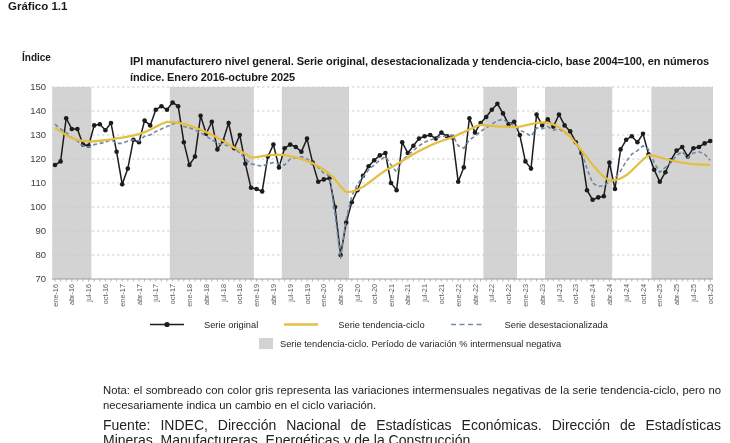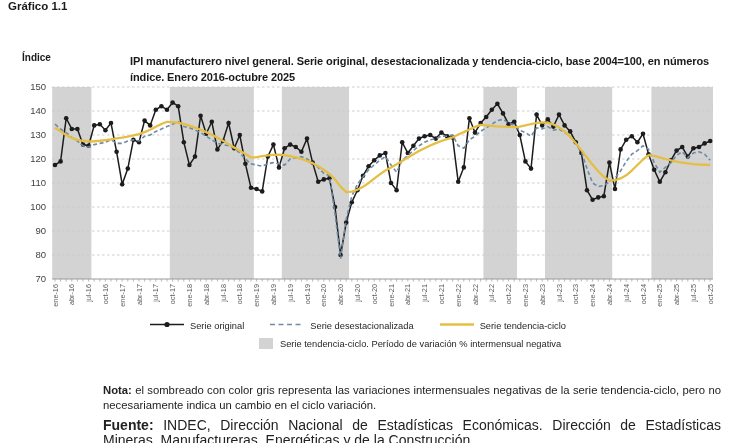--- a/index.html
+++ b/index.html
@@ -8,27 +8,27 @@
   .abs{position:absolute;}
   .fig-label{left:8px;top:0;font-size:11.5px;font-weight:bold;color:#1a1a1a;}
   .fig-title{left:130px;top:9px;width:592px;font-size:11px;font-weight:bold;
              color:#1a1a1a;line-height:16px;letter-spacing:-0.1px;margin-top:44px;}
   .ylabel{left:22px;top:52px;font-size:10px;font-weight:bold;color:#1a1a1a;}
   #chart-wrap{left:0;top:68px;width:730px;height:252px;}
   .legend-row1{left:150px;top:320px;display:flex;gap:26px;align-items:center;
                font-size:9.3px;color:#262626;}
   .legend-row2{left:218px;top:338px;display:flex;gap:7px;align-items:center;
                font-size:9.3px;color:#262626;padding-left:41px;}
-  .legend-item{display:flex;align-items:center;gap:6px;white-space:nowrap;}
+  .legend-item{display:flex;align-items:flex-start;gap:20px;white-space:nowrap;}
   .band-swatch{width:14px;height:11px;display:inline-block;}
   .note{left:103px;top:372px;width:618px;font-size:11.3px;line-height:14.5px;
         text-align:justify;color:#222;}
   .source{left:103px;top:404px;width:618px;font-size:14px;line-height:14.5px;
           text-align:justify;color:#222;}
-  .bold{font-weight:bold;}
+  .bold{font-weight:normal;}
 </style>
 </head>
 <body>
 
 <div class="abs fig-label">Gráfico 1.1</div>
 <div class="abs fig-title">IPI manufacturero nivel general. Serie original, desestacionalizada y tendencia-ciclo, base 2004=100, en números índice. Enero 2016-octubre 2025</div>
 <div class="abs ylabel">Índice</div>
 
 <div class="abs" id="chart-wrap">
   <svg id="chart-svg" width="730" height="252" viewBox="0 0 730 252">
@@ -341,30 +341,30 @@
 <div class="abs legend-row1">
   <div class="legend-item">
     <span><svg width="34" height="9">
           <line x1="0" x2="34" y1="4.5" y2="4.5" stroke="#1c1c1c" stroke-width="1.7"></line>
           <circle cx="17" cy="4.5" r="2.6" fill="#1c1c1c"></circle>
         </svg></span>
     <span>Serie original</span>
   </div>
   <div class="legend-item">
     <span><svg width="34" height="9">
+          <line x1="0" x2="34" y1="4.5" y2="4.5" stroke="#e5bf43" stroke-width="2.4"></line>
+        </svg></span>
+    <span>Serie tendencia-ciclo</span>
+  </div>
+  <div class="legend-item">
+    <span><svg width="34" height="9">
           <line x1="0" x2="34" y1="4.5" y2="4.5" stroke="#6f8aa5" stroke-width="1.7" stroke-dasharray="5,3.5"></line>
         </svg></span>
     <span>Serie desestacionalizada</span>
   </div>
-  <div class="legend-item">
-    <span><svg width="34" height="9">
-          <line x1="0" x2="34" y1="4.5" y2="4.5" stroke="#e5bf43" stroke-width="2.4"></line>
-        </svg></span>
-    <span>Serie tendencia-ciclo</span>
-  </div>
 </div>
 
 <div class="abs legend-row2">
   <span class="band-swatch" style="background: rgb(211, 211, 211);"></span>
   <span>Serie tendencia-ciclo. Período de variación % intermensual negativa</span>
 </div>
 
 <p class="abs note"><span class="bold">Nota:</span><span> el sombreado con color gris representa las variaciones intermensuales negativas de la serie tendencia-ciclo, pero no necesariamente indica un cambio en el ciclo variación.</span></p>
 
 <p class="abs source"><span class="bold">Fuente:</span><span> INDEC, Dirección Nacional de Estadísticas Económicas. Dirección de Estadísticas Mineras, Manufactureras, Energéticas y de la Construcción.</span></p>

